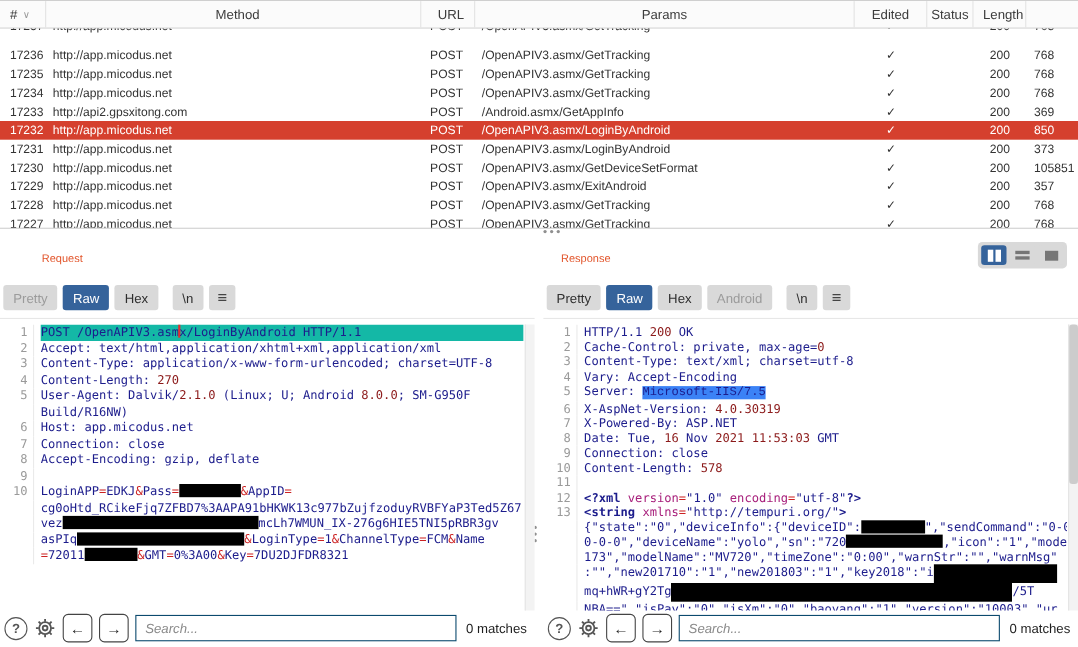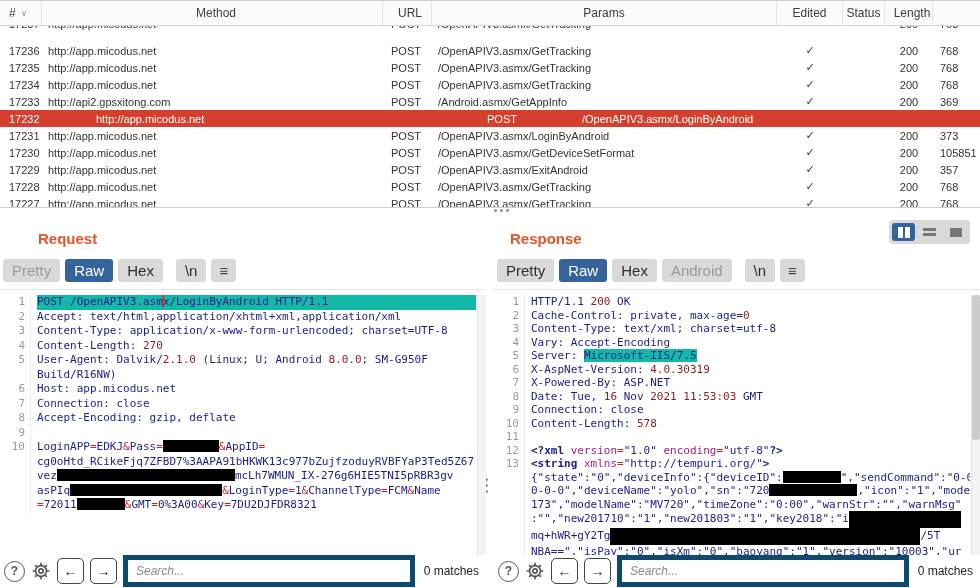--- a/index.html
+++ b/index.html
@@ -15,58 +15,58 @@
   .thead{height:24px;border-bottom:1px solid #d6d6d6;background:#fbfbfb;font-size:12px;color:#3c3c3c;}
   .thead .cell{display:flex;justify-content:center;align-items:center;height:100%;
                border-right:1px solid #e3e3e3;}
   .thead .cell.c0{justify-content:flex-start;padding-left:9px;}
   .sortglyph{color:#9a9a9a;font-size:9px;margin-left:5px;}
   .cell.c0{padding-left:9px;}
   .cell.c1,.cell.c3{padding-left:6px;}
   .cell.c2{padding-left:8px;}
   .cell.c4,.cell.c6{text-align:center;}
   .cell.c7{padding-left:7px;}
-  .trow.sel{background:#d5402e;color:#fff;gap:48px;}
+  .trow.sel{background:#d5402e;color:#fff;}
   .sliver{height:16px;overflow:hidden;position:relative;}
   .sliver .trow{margin-top:-11px;}
 
   
   .hdots{position:absolute;top:209px;left:494px;display:flex;gap:3px;}
   .hdots i,.vdots i{width:3px;height:3px;background:#8f8f8f;border-radius:50%;display:block;}
   .vdots{position:absolute;left:485px;top:478px;display:flex;flex-direction:column;gap:3px;}
 
   
   .panel{position:absolute;top:215px;height:373px;background:#fff;}
   .req{left:0;width:486px;}
   .resp{left:494px;width:486px;}
-  .ptitle{position:absolute;top:15px;left:38px;color:#e2542a;font-weight:bold;font-size:15px;}
+  .ptitle{position:absolute;top:15px;left:38px;color:#e2542a;font-weight:normal;font-size:10px;}
   .resp .ptitle{left:16px;}
   .tabs{position:absolute;top:44px;left:3px;display:flex;gap:5px;align-items:center;}
   .tab{height:23px;padding:0 9px;border-radius:3px;background:#d9d9d9;color:#2e2e2e;
-       font-size:15px;display:flex;align-items:center;cursor:default;}
+       font-size:12px;display:flex;align-items:center;cursor:default;}
   .tab.sel{background:#35639b;color:#fff;}
   .tab.dis{color:#9b9b9b;}
   .tab.spaced{margin-left:8px;}
   .tab.menu{font-size:15px;padding:0 8px;color:#444;}
   .tabsep{position:absolute;top:74px;left:0;right:0;border-top:1px solid #e7e7e7;}
 
   .code{position:absolute;top:80px;left:1px;right:10px;bottom:33px;overflow:hidden;
         font-family:"DejaVu Sans Mono",monospace;font-size:11px;color:#1c1c8c;white-space:pre;}
   .req .code{line-height:14.5px;}
   .resp .code{line-height:13.5px;}
   .cl{display:flex;}
   .ln{flex:0 0 24px;text-align:right;padding-right:5px;color:#9a9a9a;
       border-right:1px solid #eaeaea;margin-right:6px;}
   .ct{flex:1;min-height:1em;}
   .cl.cur .ct{background:#14b8a6;}
   .code span.num{color:#8c1a1a;}
   .code span.red{color:#cc2222;}
   .code span.tag{color:#1c1c8c;font-weight:bold;}
   .code span.attr{color:#a8207c;}
-  .code span.hl{background:#14b8a6;}
+  .code span.hl{background:#3b82f6;font-family:Liberation Mono, monospace;}
   .redact{display:inline-block;background:#000;height:12px;vertical-align:-2px;}
   .redact.tall{height:17px;vertical-align:-6px;}
   .caret{display:inline-block;width:2px;height:12px;background:#e03030;vertical-align:-2px;margin:0 -1px;}
 
   
   .vscroll{position:absolute;top:80px;bottom:33px;width:8px;right:0;
            background:#f3f3f3;border-left:1px solid #e4e4e4;}
   .vscroll .thumb{position:absolute;top:0;left:0;right:0;height:145px;background:#cccccc;border-radius:3px;}
 
   
@@ -82,21 +82,21 @@
 
   
   .searchbar{position:absolute;left:4px;right:4px;bottom:3px;height:28px;
              display:flex;align-items:center;gap:6px;}
   .circle-btn{flex:none;width:19px;height:19px;border:1.7px solid #555;border-radius:50%;
               display:flex;align-items:center;justify-content:center;
               font-size:12px;font-weight:bold;color:#555;background:#fff;}
   .gear-btn{flex:none;display:flex;align-items:center;}
   .nav-btn{flex:none;width:25px;height:24px;border:1.6px solid #444;border-radius:5px;
            display:flex;align-items:center;justify-content:center;font-size:14px;color:#222;background:#fff;}
-  .searchinput{flex:1;height:22px;border:5px solid #0c4a6e;padding:0 8px;font-size:12px;
+  .searchinput{flex:1;height:22px;border:1px solid #0c4a6e;padding:0 8px;font-size:12px;
                color:#333;background:#fff;font-family:"Liberation Sans",sans-serif;min-width:0;}
   .searchinput::placeholder{color:#8a8a8a;font-style:italic;}
   .matches{flex:none;font-size:12px;color:#1e1e1e;margin:0 3px;}
 </style>
 </head>
 <body>
 
 <div class="screen">
 
   <div class="htable">

